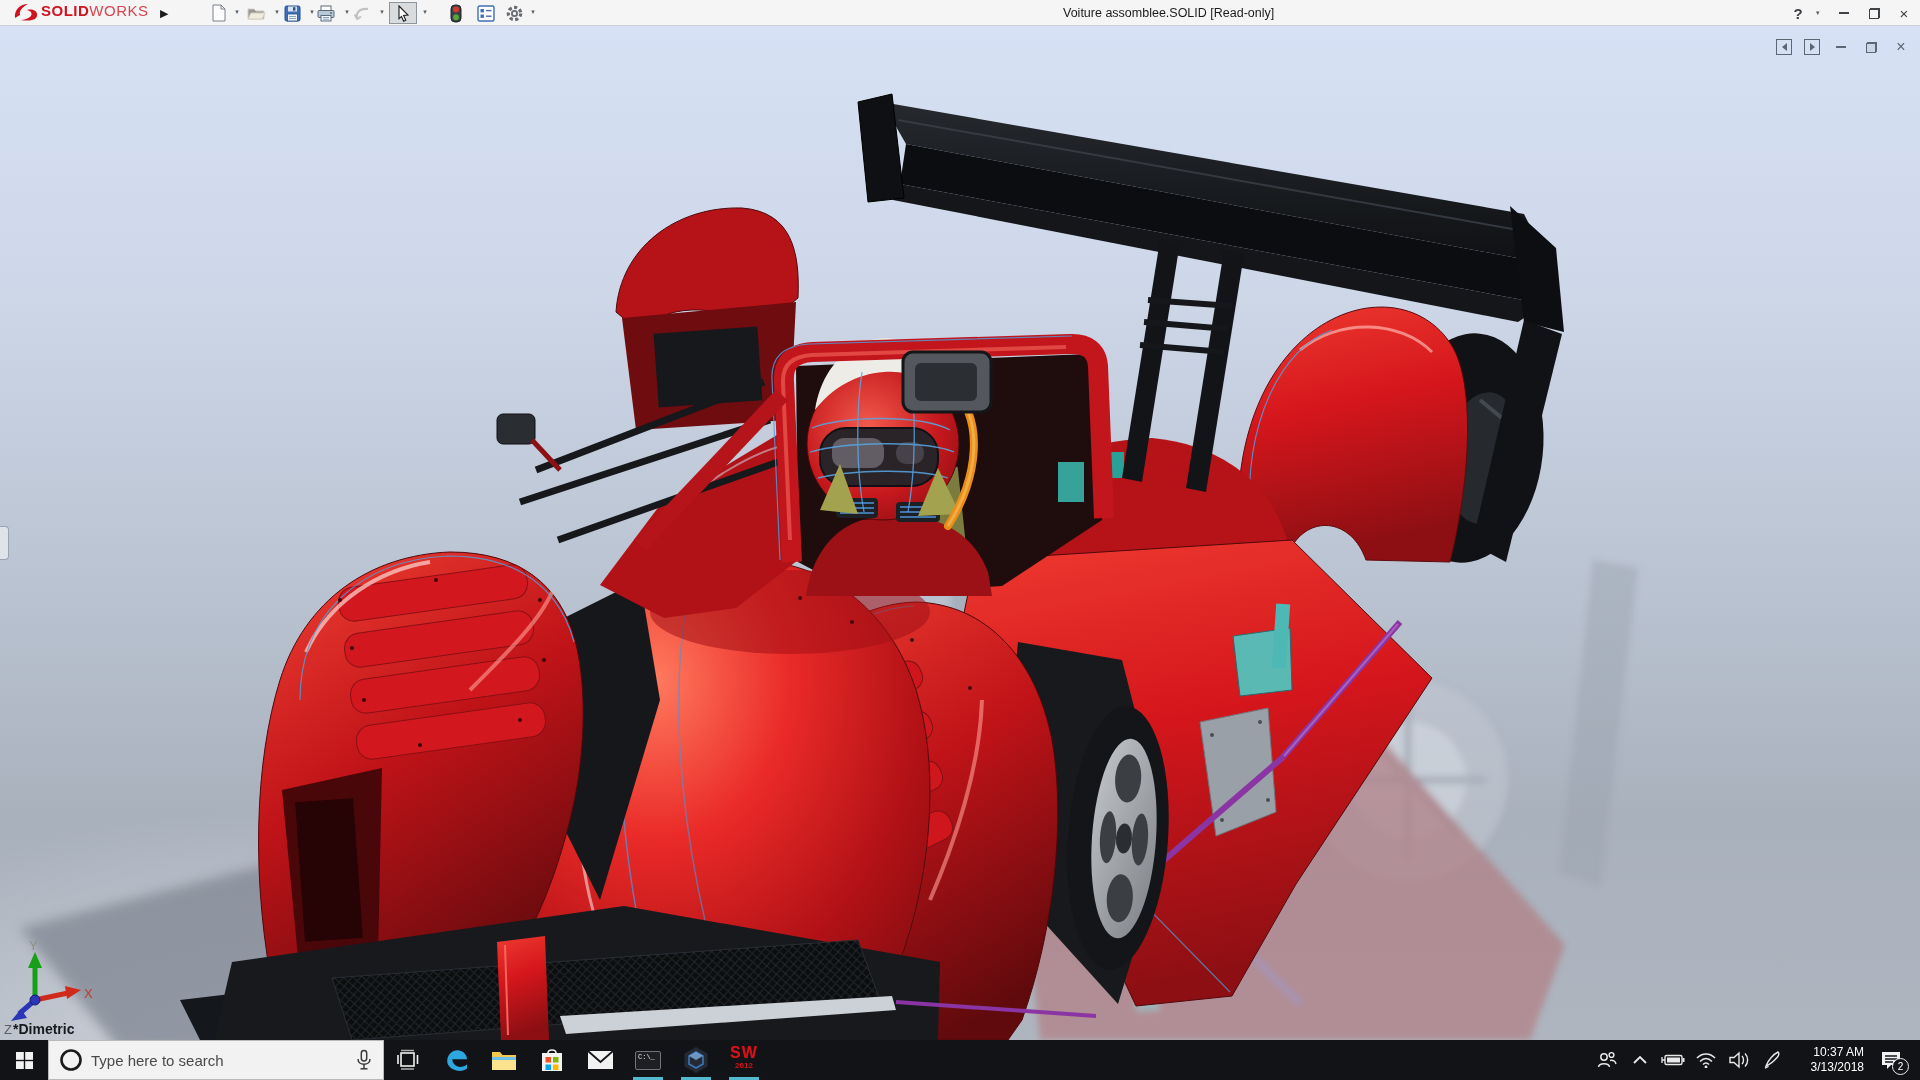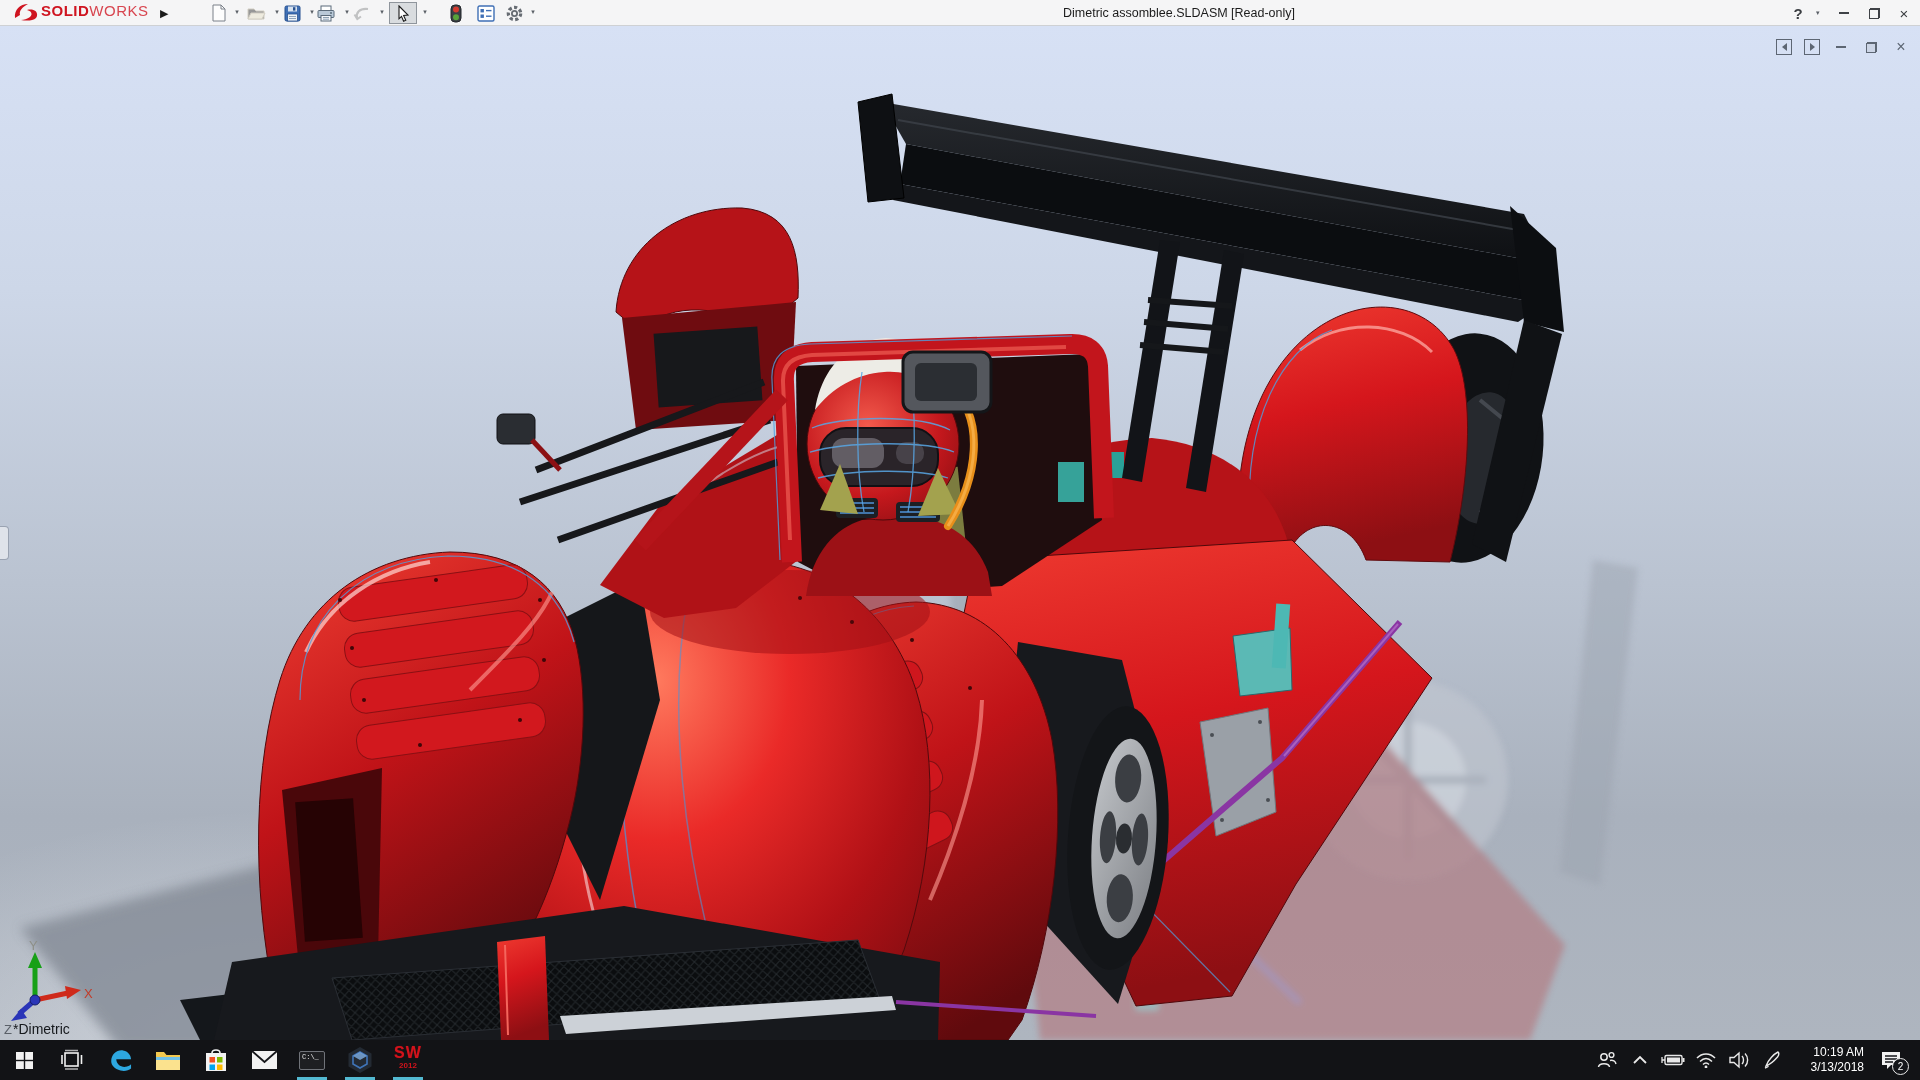--- a/index.html
+++ b/index.html
@@ -42,21 +42,21 @@
   .tri-l { width:0; height:0; border-right:5px solid #5d6673; border-top:4px solid transparent; border-bottom:4px solid transparent; }
   .tri-r { width:0; height:0; border-left:5px solid #5d6673; border-top:4px solid transparent; border-bottom:4px solid transparent; }
   .dc .ico-min { color:#5d6673; }
   .dc .ico-restore { color:#5d6673; }
   .dc .ico-restore::after { background:#ccd5e6; }
   .dc-close { font-size:16px; color:#5d6673; }
 
   .side-tab { position:absolute; left:0; top:500px; width:9px; height:34px; background:#dfe3ea;
     border:1px solid #9aa3b2; border-left:none; border-radius:0 4px 4px 0; }
 
-  .orientation-label { position:absolute; left:13px; top:995px; font-size:14px; font-weight:400; color:#15181c; }
+  .orientation-label { position:absolute; left:13px; top:995px; font-size:14px; font-weight:700; color:#15181c; }
   .triad { position:absolute; left:2px; top:912px; }
 
   
   .taskbar { position:absolute; bottom:0; left:0; width:1920px; height:40px; background:#121316;
     display:flex; align-items:stretch; z-index:40; color:#e9e9e9; }
   .tk-start { width:48px; display:flex; align-items:center; justify-content:center; }
   .tk-search { width:336px; background:#f2f2f2; display:flex; align-items:center; border:1px solid #b9b9b9; }
   .cortana { margin:0 8px 0 10px; flex:0 0 auto; }
   .tk-search input { flex:1; border:none; outline:none; background:transparent; font-size:15px; color:#3a3a3a;
     font-family:"Liberation Sans", sans-serif; }
@@ -160,21 +160,21 @@
       </svg>
     </div>
     <div class="tbtn" style="left:502px">
       <svg width="19" height="19" viewBox="0 0 19 19">
         <circle cx="9.5" cy="9.5" r="6.2" fill="none" stroke="#676c73" stroke-width="3.2" stroke-dasharray="3.2 2.4"></circle>
         <circle cx="9.5" cy="9.5" r="2.6" fill="none" stroke="#676c73" stroke-width="1.8"></circle>
       </svg>
     </div>
     <div class="tb-caret" style="left:528px">▾</div>
 
-    <div class="title-text">Dimetric assomblee.SLDASM [Read-only]</div>
+    <div class="title-text">Voiture assomblee.SOLID [Read-only]</div>
 
     <div class="win-controls">
       <div class="wc help-q">?</div>
       <div class="wc-caret">▾</div>
       <div class="wc">
           <div class="ico-min"></div>
         </div>
       <div class="wc">
           <div class="ico-restore"></div>
         </div>
@@ -471,20 +471,32 @@
   <div class="taskbar">
     <div class="tk-start">
       <svg width="17" height="17" viewBox="0 0 17 17">
         <rect x="0" y="0" width="7.8" height="7.8" fill="#f2f2f2"></rect>
         <rect x="9.2" y="0" width="7.8" height="7.8" fill="#f2f2f2"></rect>
         <rect x="0" y="9.2" width="7.8" height="7.8" fill="#f2f2f2"></rect>
         <rect x="9.2" y="9.2" width="7.8" height="7.8" fill="#f2f2f2"></rect>
       </svg>
     </div>
 
+    <div class="tk-search">
+      <svg class="cortana" width="24" height="24" viewBox="0 0 24 24">
+        <circle cx="12" cy="12" r="9.5" fill="none" stroke="#1b1b1b" stroke-width="2.6"></circle>
+      </svg>
+      <input type="text" placeholder="Type here to search" style="">
+      <svg class="mic" width="18" height="22" viewBox="0 0 18 22">
+        <rect x="6.3" y="1.5" width="5.4" height="10.5" rx="2.7" fill="none" stroke="#3a3a3a" stroke-width="1.5"></rect>
+        <path d="M3 10 C3 17 15 17 15 10" fill="none" stroke="#3a3a3a" stroke-width="1.5"></path>
+        <line x1="9" y1="15.5" x2="9" y2="19.5" stroke="#3a3a3a" stroke-width="1.5"></line>
+        <line x1="5.5" y1="19.8" x2="12.5" y2="19.8" stroke="#3a3a3a" stroke-width="1.5"></line>
+      </svg>
+    </div>
 
     <div class="tk-app">
       <svg width="24" height="24" viewBox="0 0 24 24">
         <rect x="5" y="5" width="13" height="13" fill="none" stroke="#f2f2f2" stroke-width="1.6"></rect>
         <path d="M2 7 v9 M21.5 7 v9" stroke="#f2f2f2" stroke-width="1.6"></path>
         <path d="M5 2.5 h13 M5 21 h13" stroke="#f2f2f2" stroke-width="1.6" opacity=".7"></path>
       </svg>
     </div>
     <div class="tk-app">
       <svg width="27" height="27" viewBox="0 0 32 32">
@@ -570,21 +582,21 @@
           <path d="M17 2.5 C20.5 6 20.5 12 17 15.5" fill="none" stroke="#e9e9e9" stroke-width="1.4"></path>
         </svg>
       </div>
       <div class="tray-ic">
         <svg width="20" height="20" viewBox="0 0 20 20">
           <path d="M4 16 C6 10 12 4 16 2 C17.5 3.5 17 5 15.5 7 C12 11 8 14.5 4 16 Z" fill="none" stroke="#e9e9e9" stroke-width="1.4"></path>
           <path d="M3 18 C4.5 17.5 5.5 17 6.5 16.2" stroke="#e9e9e9" stroke-width="1.4" fill="none"></path>
         </svg>
       </div>
       <div class="clock">
-        <div>10:19 AM</div>
+        <div>10:37 AM</div>
         <div>3/13/2018</div>
       </div>
       <div class="action">
         <svg width="22" height="20" viewBox="0 0 22 20">
           <path d="M2 2 h18 v13 h-9 l-4 4 v-4 h-5 Z" fill="#f2f2f2"></path>
           <path d="M5 6 h12 M5 9 h12 M5 12 h8" stroke="#15161a" stroke-width="1.3"></path>
         </svg>
         <div class="badge">2</div>
       </div>
     </div>

